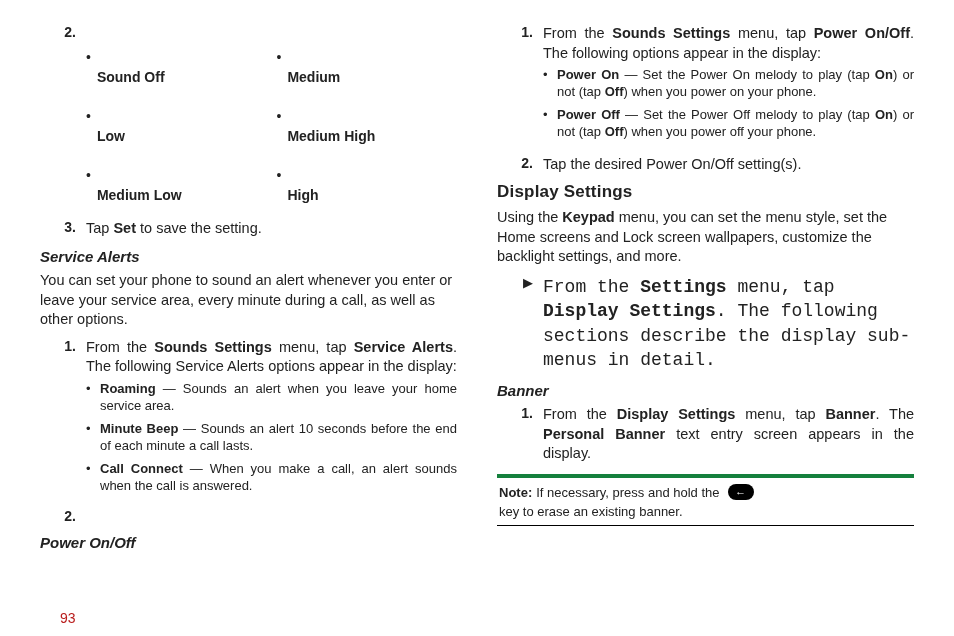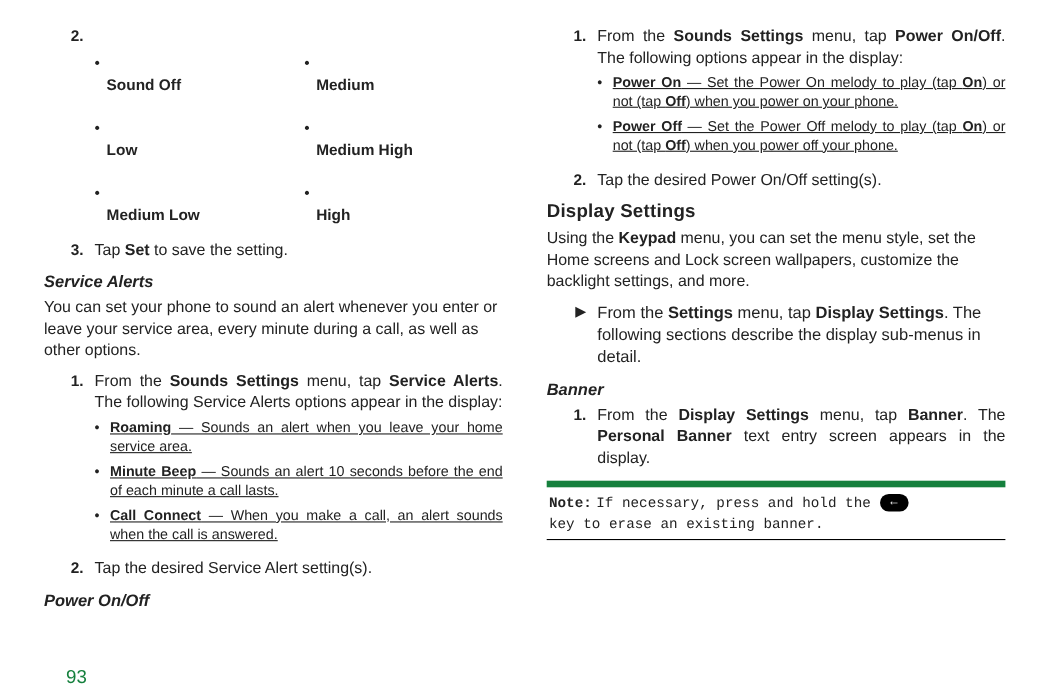--- a/index.html
+++ b/index.html
@@ -21,24 +21,24 @@
   .cols {
     flex: 1;
     display: flex;
     gap: 40px;
   }
   .col {
     flex: 1;
     min-width: 0;
   }
   .pn {
-    font-size: 17px;
+    font-size: 14px;
     margin-top: 8px;
     margin-left: 20px;
-    color: #15803d;
+    color: #b91c1c;
   }
   
   .ol {
     margin: 0;
     padding: 0;
   }
   .oli {
     display: flex;
     margin: 4px 0 8px 0;
   }
@@ -92,49 +92,49 @@
   .bl {
     margin: 4px 0 4px 0;
   }
   .bli {
     display: flex;
     font-size: 13px;
     line-height: 1.3;
     margin: 2px 0 6px 0;
   }
   .bli .bullet { flex: 0 0 14px; }
-  .bli .btxt { flex: 1; text-align: justify; text-decoration: underline; }
+  .bli .btxt { flex: 1; text-align: justify; }
   
   .arrow-li {
     display: flex;
     margin: 4px 0 8px 0;
   }
   .arrow-li .arrow {
     flex: 0 0 36px;
     text-align: right;
     padding-right: 10px;
     font-size: 13px;
   }
   .arrow-li .txt {
     flex: 1;
-    font-size: 15px;
+    font-size: 18px;
     line-height: 1.35;
+    font-family: Liberation Mono, monospace;
   }
   
   .note {
-    border-top: 6px solid #15803d;
+    border-top: 4px solid #15803d;
     border-bottom: 1px solid #000;
     padding: 6px 2px;
     font-size: 13px;
     margin-top: 10px;
     display: flex;
-    align-items: center;
+    align-items: flex-end;
     flex-wrap: wrap;
     gap: 4px;
-    font-family: Liberation Mono, monospace;
   }
   .key {
     display: inline-flex;
     align-items: center;
     justify-content: center;
     width: 26px;
     height: 16px;
     border-radius: 8px;
     background: #000;
     color: #fff;
@@ -214,21 +214,20 @@
               </div>
               <div class="bli">
                 <div class="bullet">•</div>
                 <div class="btxt"><b>Call Connect</b><span> — When you make a call, an alert sounds when the call is answered.</span></div>
               </div>
             </div>
           </div>
         </div>
         <div class="oli">
           <div class="num">2.</div>
-          <div class="txt">Tap the desired Service Alert setting(s).</div>
         </div>
       </div>
 
       <div class="sub-ib">Power On/Off</div>
     </div>
 
     <div class="col">
 
       <div class="ol">
         <div class="oli">

